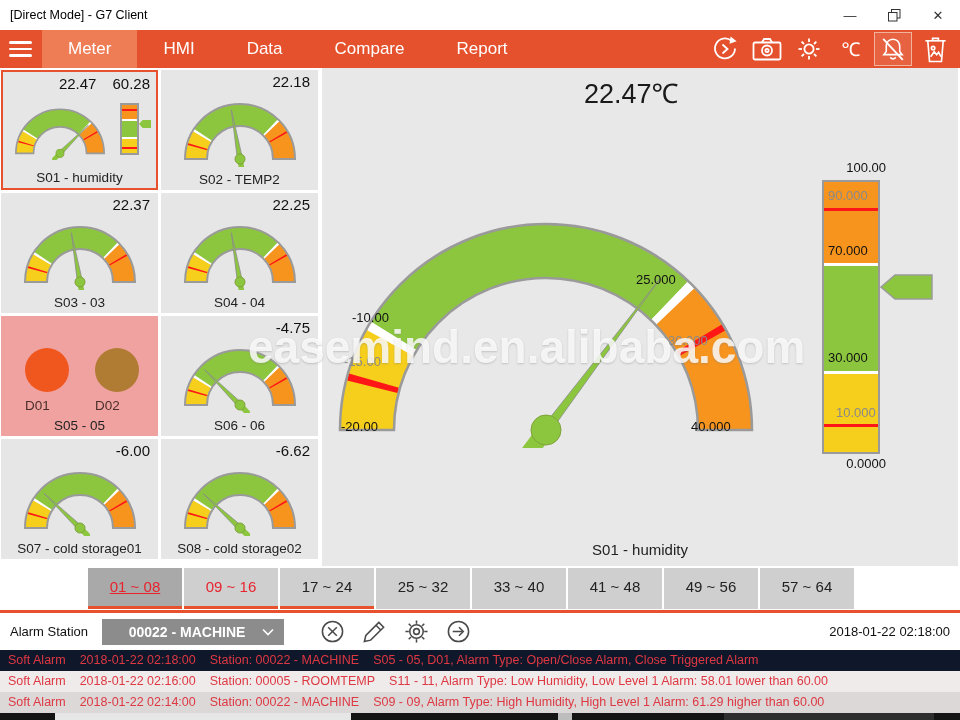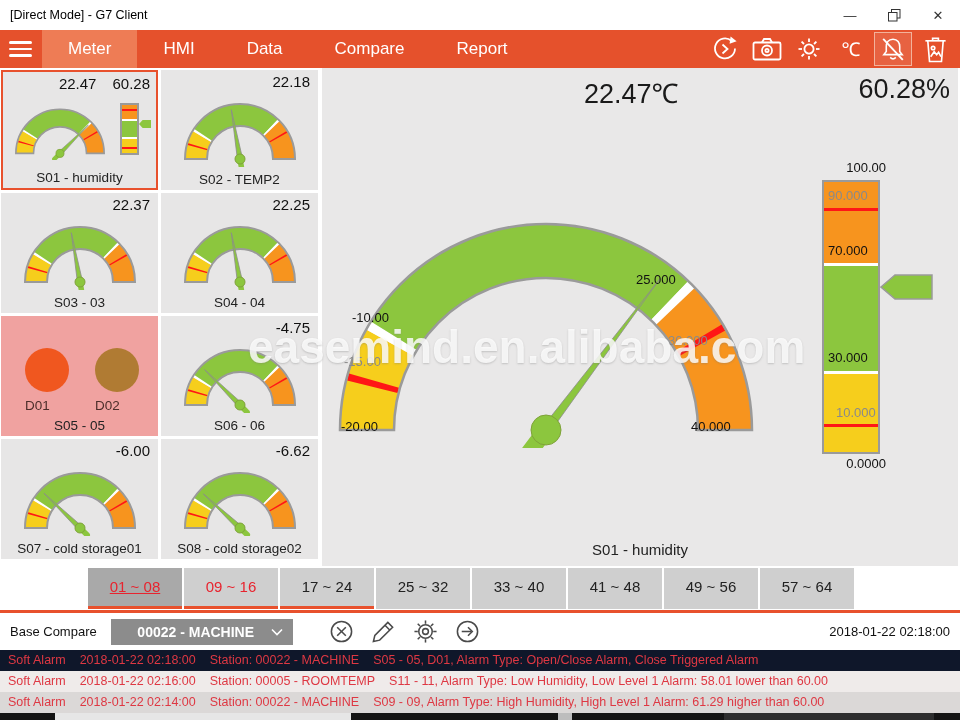--- a/index.html
+++ b/index.html
@@ -341,21 +341,20 @@
             <path d="M29.432314919041474,29.900081996875073 L64.22680426383751,65.90151962420984 L67.77319573616249,62.09848037579016 Z" fill="#8CC63E" stroke="#8b8b8b" stroke-width="0.8"></path>
             <circle cx="66" cy="64" r="5" fill="#8CC63E" stroke="#7fa23a" stroke-width="1"></circle>
           </svg></div>
       <div class="tile-label">S08 - cold storage02</div>
     </div>
 
   </div>
 
   <div class="main-panel">
     <div class="reading-temp">22.47℃</div>
-    <div class="reading-hum">60.28%</div>
 
     <div class="big-gauge" id="big-gauge"><svg viewBox="0 0 440 240" width="440">
           <path d="M14,221.99999999999997 A206 206 0 0 1 40.178052082419185,121.50091021742108 L87.31584425498892,147.84533181091263 A152 152 0 0 0 68,221.99999999999997 Z" fill="#F6CE1C"></path>
           <path d="M40.178052082419185,121.50091021742108 A206 206 0 0 1 44.922105244706074,113.44710612768439 L90.8163106659967,141.902719084505 A152 152 0 0 0 87.31584425498892,147.84533181091263 Z" fill="#fff"></path>
           <path d="M44.922105244706074,113.44710612768439 A206 206 0 0 1 362.32177668183283,73.06876794262897 L325.0141264836825,112.10899382174564 A152 152 0 0 0 90.8163106659967,141.902719084505 Z" fill="#8CC63E"></path>
           <path d="M362.32177668183283,73.06876794262897 A206 206 0 0 1 368.93123205737106,79.67822331816717 L329.8910061782544,116.98587351631751 A152 152 0 0 0 325.0141264836825,112.10899382174564 Z" fill="#fff"></path>
           <path d="M368.93123205737106,79.67822331816717 A206 206 0 0 1 426,222 L372,222 A152 152 0 0 0 329.8910061782544,116.98587351631751 Z" fill="#F7941E"></path>
           <path d="M21.089376113420712,172.40601140206812 A205 205 0 0 1 22.94135233264467,165.49434205751507 L72.92696052143725,179.82748455999905 A153 153 0 0 0 71.54475387977254,184.98594997325085 Z" fill="#ff1616"></path>
           <path d="M395.71929664393303,116.4171946434389 A205 205 0 0 1 399.29703996357614,122.6140278495009 L353.81681519232757,147.82412810231042 A153 153 0 0 0 351.1465970074232,143.19917453876172 Z" fill="#ff1616"></path>
           <path d="M14,221.99999999999997 A206 206 0 0 1 426,222 L372,222 A152 152 0 0 0 68,221.99999999999997 Z" fill="none" stroke="#9a9a9a" stroke-width="2.5"></path>
@@ -403,21 +402,21 @@
     <div class="rtab">25 ~ 32</div>
     <div class="rtab">33 ~ 40</div>
     <div class="rtab">41 ~ 48</div>
     <div class="rtab">49 ~ 56</div>
     <div class="rtab">57 ~ 64</div>
   </div>
 
   <div class="separator"></div>
 
   <div class="bottom-bar">
-    <span class="bs-label">Base Compare</span>
+    <span class="bs-label">Alarm Station</span>
     <div class="station-dd">
       <span class="dd-txt">00022 - MACHINE</span>
       <svg width="12" height="8" viewBox="0 0 12 8">
         <path d="M1,1.5 L6,6.5 L11,1.5" fill="none" stroke="#fff" stroke-width="1.6"></path>
       </svg>
     </div>
     <div class="bb-icons">
       <div class="bb-ico">
         <svg width="25" height="25" viewBox="0 0 26 26" fill="none" stroke="#4a4a4a" stroke-width="1.6">
           <circle cx="13" cy="13" r="10.5"></circle>

